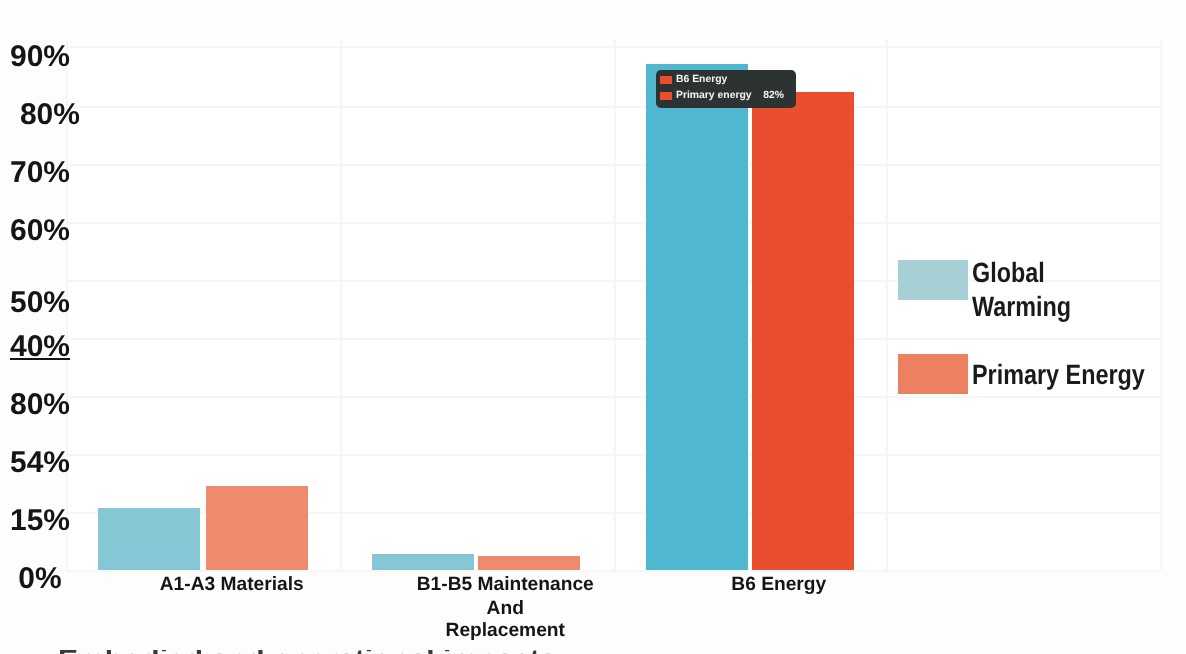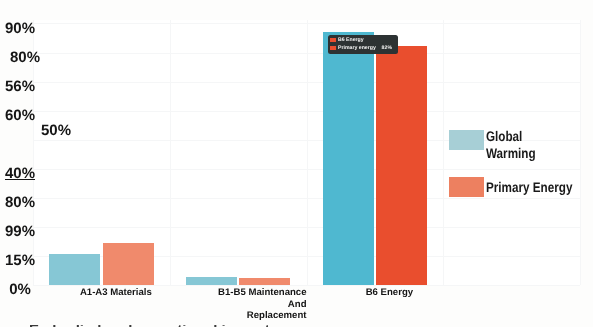--- a/index.html
+++ b/index.html
@@ -12,21 +12,21 @@
   
   #plot{position:absolute;left:33px;top:20px;width:547px;height:265px;background:#ffffff;}
   .gridh{position:absolute;left:0;width:547px;height:1px;background:#f5f6f7;}
   .gridv{position:absolute;top:0;height:265px;width:1px;background:#f5f6f7;}
 
   
   .ylab{position:absolute;left:0;width:40px;font-size:15px;font-weight:bold;
         color:#151515;text-align:center;white-space:nowrap;}
   .xlab{position:absolute;top:287px;font-size:9.6px;font-weight:bold;color:#151515;
         text-align:center;line-height:11.5px;}
-  .xlab > span{display:inline-block;text-align:right;white-space:pre-line;margin-left:29px;}
+  .xlab > span{display:inline-block;text-align:center;white-space:pre-line;margin-left:29px;}
 
   
   .bar{position:absolute;}
 
   
   .lsw{position:absolute;left:449px;width:35px;height:20px;}
   .ltext{position:absolute;left:486px;font-size:14px;font-weight:bold;color:#1a1a1a;
          line-height:17px;transform-origin:0 50%;transform:scaleX(0.835);
          white-space:pre-line;}
 
@@ -61,26 +61,26 @@
       <div class="gridh" style="top: 264.9px;"></div>
       <div class="gridv" style="left: 0px;"></div>
       <div class="gridv" style="left: 136.75px;"></div>
       <div class="gridv" style="left: 273.5px;"></div>
       <div class="gridv" style="left: 410.25px;"></div>
       <div class="gridv" style="left: 547px;"></div>
     </div>
   <div id="axis-y">
       <div class="ylab" style="top: 19.85px;">90%</div>
       <div class="ylab" style="top: 48.9px; text-align: right;">80%</div>
-      <div class="ylab" style="top: 77.95px;">56%</div>
+      <div class="ylab" style="top: 77.95px;">70%</div>
       <div class="ylab" style="top: 107px;">60%</div>
-      <div class="ylab" style="top: 122px; padding-left: 36px;">50%</div>
+      <div class="ylab" style="top: 143px;">50%</div>
       <div class="ylab" style="top: 165.1px; text-decoration: underline;">40%</div>
       <div class="ylab" style="top: 194.15px;">80%</div>
-      <div class="ylab" style="top: 223.2px;">99%</div>
+      <div class="ylab" style="top: 223.2px;">54%</div>
       <div class="ylab" style="top: 252.25px;">15%</div>
       <div class="ylab" style="top: 281.3px;">0%</div>
     </div>
   <div id="axis-x">
       <div class="xlab" style="left: 33px; width: 136.75px;"><span>A1-A3 Materials</span></div>
       <div class="xlab" style="left: 169.75px; width: 136.75px;"><span>B1-B5 Maintenance And
 Replacement</span></div>
       <div class="xlab" style="left: 306.5px; width: 136.75px;"><span>B6 Energy</span></div>
     </div>
   <div id="bars">

